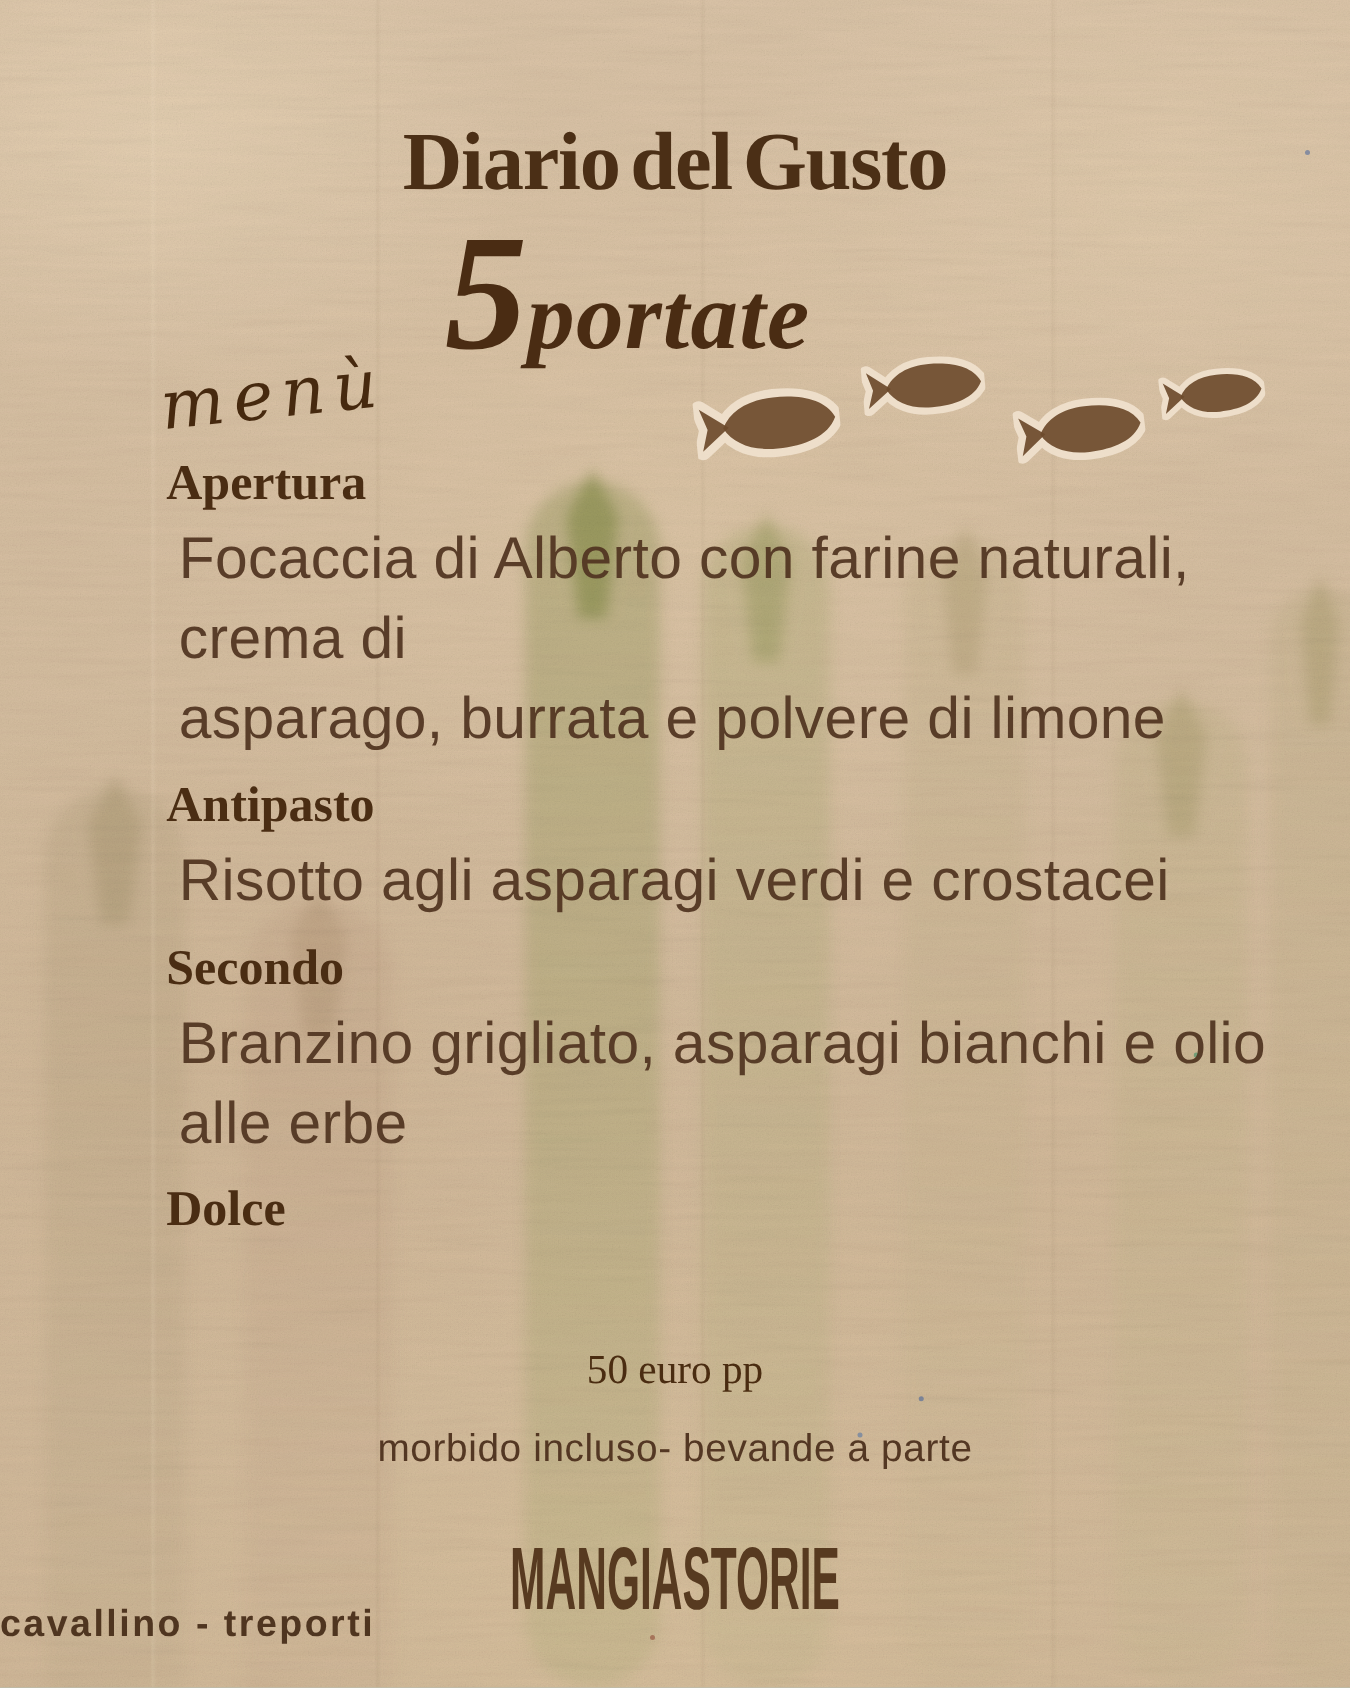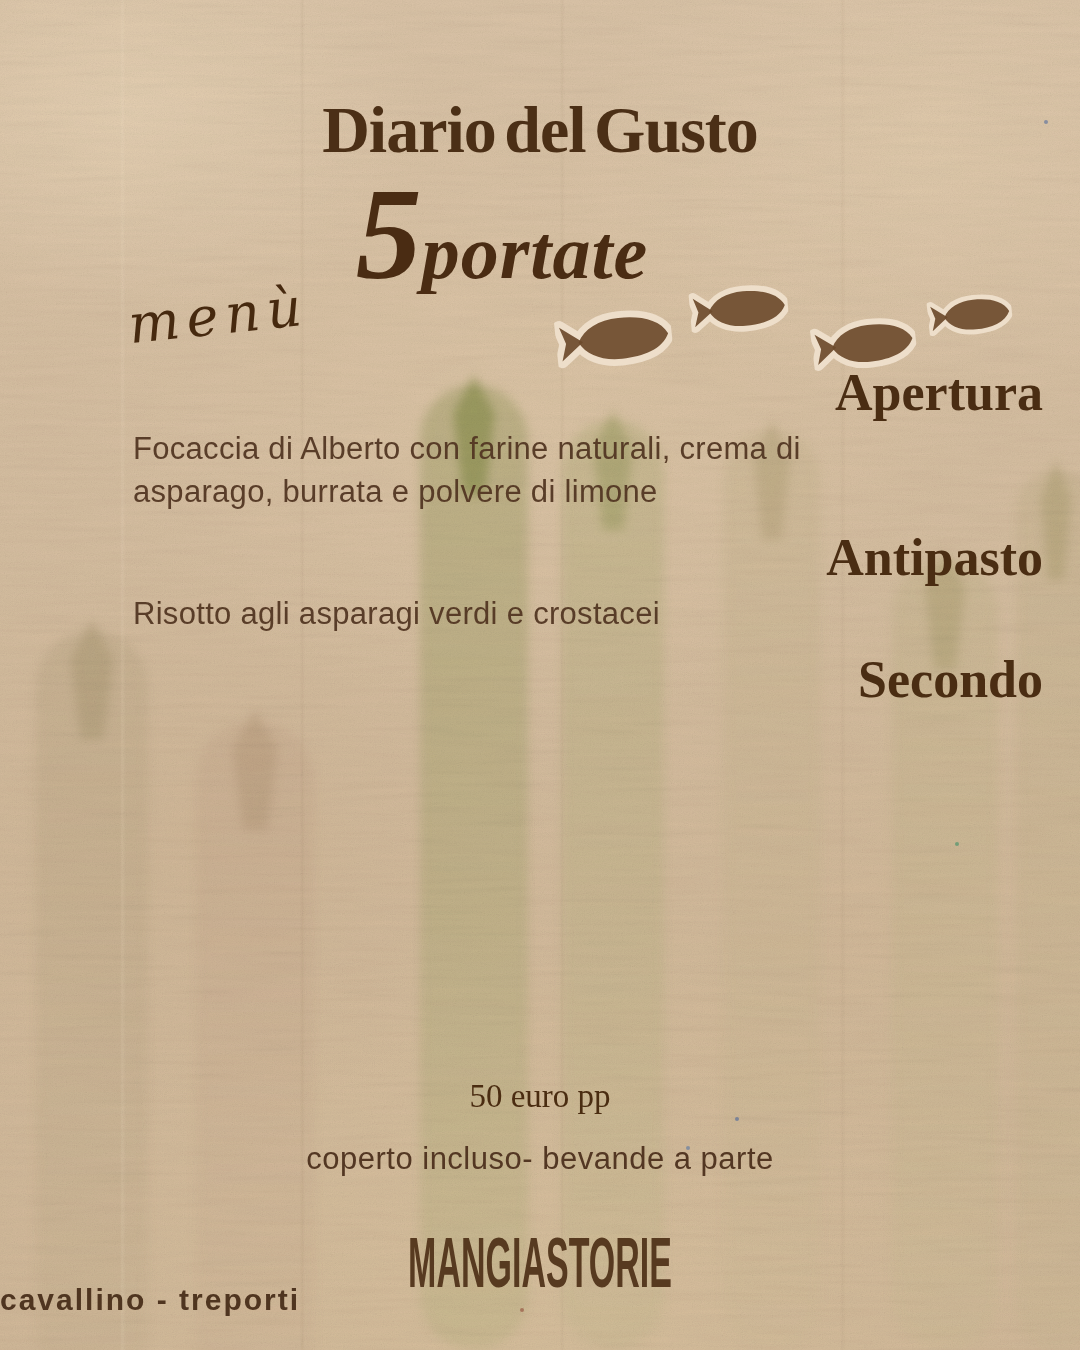--- a/index.html
+++ b/index.html
@@ -63,26 +63,26 @@
     font-family:"DejaVu Serif",serif; font-style:italic; font-weight:500;
     font-size:54px; letter-spacing:7px; color:#46290f;
     transform:rotate(-6deg);
   }
   
   .fish{position:absolute;}
   
   .menu{position:absolute; left:133px; top:362px; width:910px;}
   .menu section h2{
     font-family:"Liberation Serif","DejaVu Serif",serif;
-    font-size:52px; line-height:1.2; font-weight:700; color:#4a2d13;
-    margin:0 0 4px 0; letter-spacing:0;text-align:right;
+    font-size:40px; line-height:1.2; font-weight:700; color:#4a2d13;
+    margin:0 0 4px 0; letter-spacing:0;
   }
   .menu section p{
-    font-size:31px; line-height:1.36; font-weight:400; color:#533723;
-    letter-spacing:.3px; margin:0 0 14px 0; white-space:pre-line;
+    font-size:47px; line-height:1.36; font-weight:400; color:#533723;
+    letter-spacing:.3px; margin:0 0 14px 10px; white-space:pre-line;
     opacity:.95;
   }
   .menu section:nth-of-type(2){margin-top:6px;}
   .menu section:nth-of-type(5){margin-top:12px;}
   
   .price{
     position:absolute; top:1078px; left:0; width:100%; text-align:center;
     font-family:"Liberation Serif","DejaVu Serif",serif;
     font-size:33px; font-weight:400; color:#4a2c11; letter-spacing:0;
   }
@@ -211,23 +211,25 @@
 asparago, burrata e polvere di limone</p>
     </section>
     <section>
       <h2>Antipasto</h2>
     </section>
     <section>
       <p>Risotto agli asparagi verdi e crostacei</p>
     </section>
     <section>
       <h2>Secondo</h2>
-    </section>
-    <section>
+      <p>Branzino grigliato, asparagi bianchi e olio alle erbe</p>
+    </section>
+    <section>
+      <h2>Dolce</h2>
     </section>
   </div>
 
   <div class="price">50 euro pp</div>
-  <div class="price-note">coperto incluso- bevande a parte</div>
+  <div class="price-note">morbido incluso- bevande a parte</div>
   <div class="brand">MANGIASTORIE</div>
   <div class="brand-location">cavallino - treporti</div>
 
 </div>
 
 </body></html>

